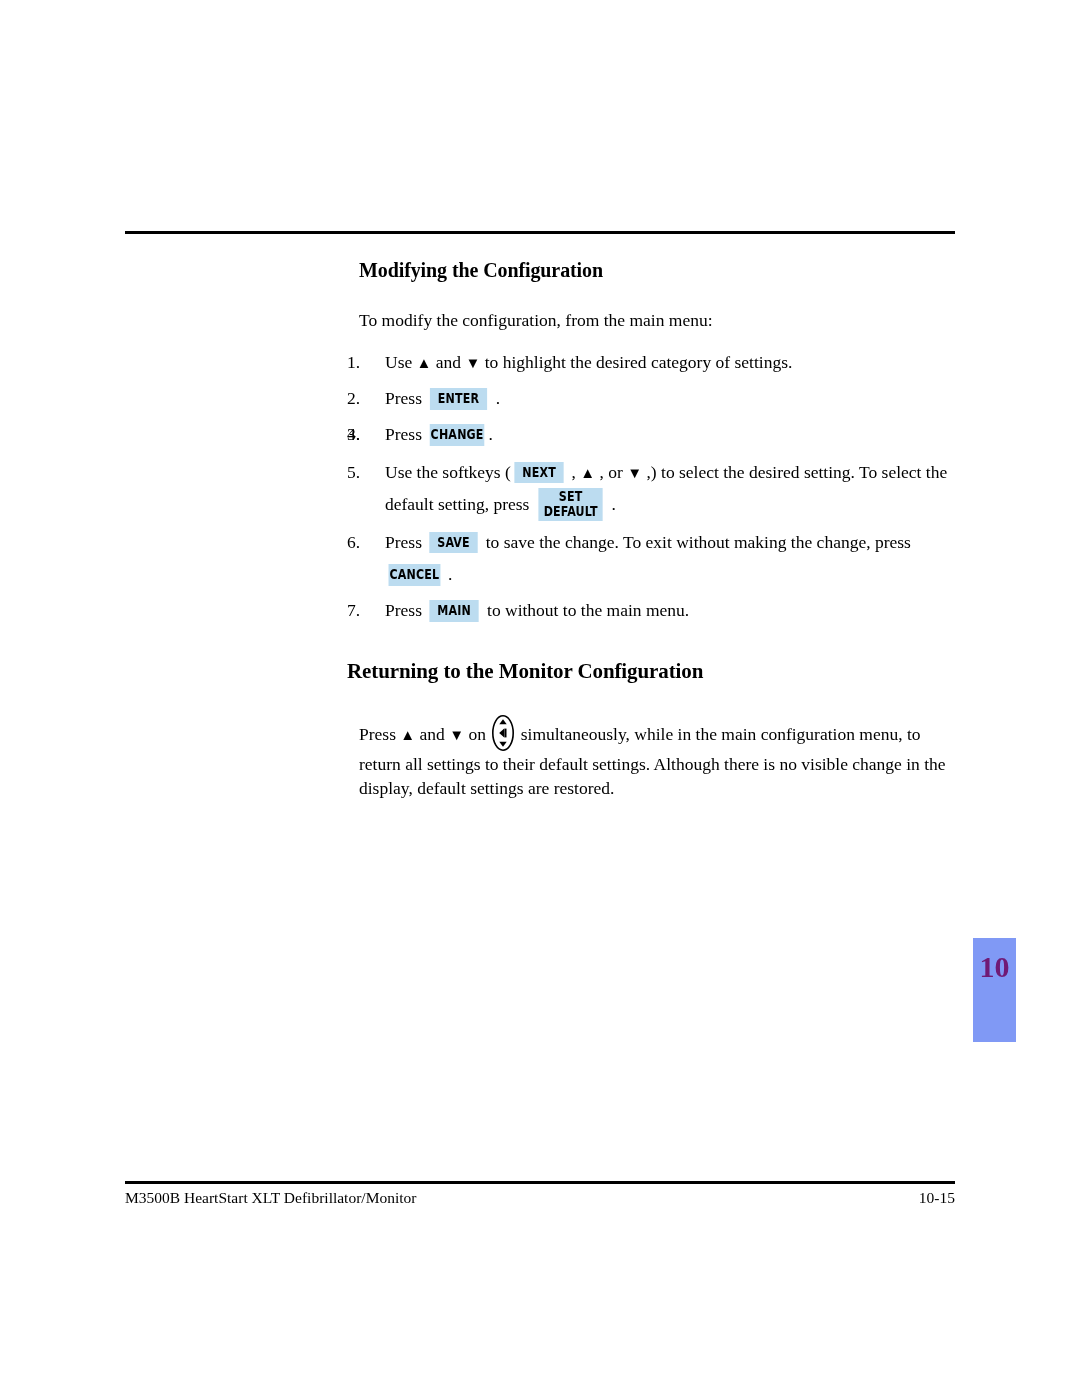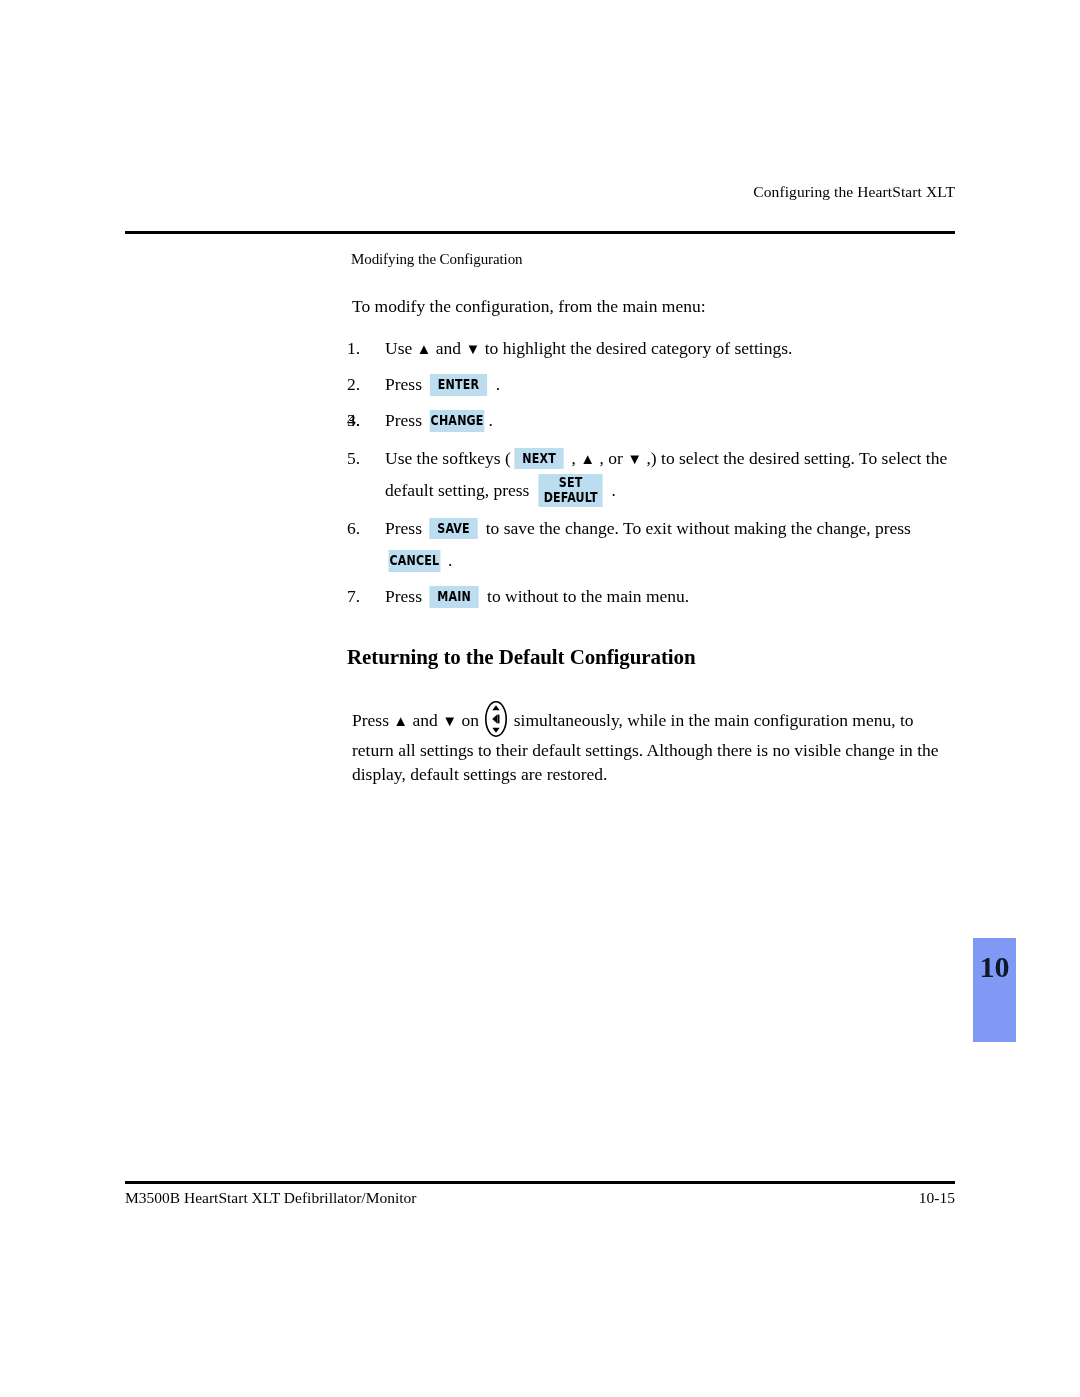--- a/index.html
+++ b/index.html
@@ -43,38 +43,38 @@
 
   
   .content {
     position: absolute;
     left: 347px;
     top: 246px;
     width: 615px;
   }
 
   h2.sect-title {
-    font-size: 15px;
-    font-weight: normal;
-    margin: 4px;
+    font-size: 20px;
+    font-weight: bold;
+    margin: 12px;
     line-height: 1.2;
     letter-spacing: -0.1px;
   }
   h2.sect-title-2 {
     font-size: 21px;
     font-weight: bold;
     margin: 0;
     line-height: 1.2;
     letter-spacing: -0.1px;
   }
 
   p.body-text {
     font-size: 17.5px;
     line-height: 1.38;
-    margin: 5px;
+    margin: 12px;
   }
 
   
   ol.steps {
     list-style: none;
     margin: 0;
     padding: 0;
     font-size: 17.5px;
   }
   ol.steps > li {
@@ -145,21 +145,21 @@
     width: 43px;
     height: 104px;
     background: #8099f5;
   }
   .chapter-tab .tab-num {
     position: absolute;
     left: 0;
     top: 12px;
     width: 43px;
     text-align: center;
-    color: #0f172a;
+    color: #701a75;
     font-size: 30px;
     font-weight: bold;
     font-family: "Liberation Serif", "DejaVu Serif", serif;
   }
 
   
   .foot-rule {
     position: absolute;
     left: 125px;
     top: 1181px;
@@ -185,42 +185,41 @@
     right: 0;
     top: 0;
     text-align: center;
   }
 </style>
 </head>
 <body>
 
 <div class="page">
 
-  <div class="running-head">Configuring the HeartStart XLT</div>
 
   <div class="head-rule"></div>
 
   <div class="content">
 
     <h2 class="sect-title">Modifying the Configuration</h2>
 
     <p class="body-text" style="margin-top:26px;">To modify the configuration, from the main menu:</p>
 
     <ol class="steps" id="steps-list" style="margin-top:15px;">
         <li><span class="num">1.</span><span><span>Use </span><span class="arrow">▲</span><span> and </span><span class="arrow">▼</span><span> to highlight the desired category of settings.</span></span></li>
         <li><span class="num">2.</span><span><span>Press </span><span class="softkey pad-wide">ENTER</span><span> .</span></span></li>
         <li><span class="num">3.</span></li>
         <li><span class="num">4.</span><span><span>Press </span><span class="softkey pad-tight">CHANGE</span><span>.</span></span></li>
         <li class="loose"><span class="num">5.</span><span><span>Use the softkeys (</span><span class="softkey pad-wide">NEXT</span><span> , </span><span class="arrow">▲</span><span> , or </span><span class="arrow">▼</span><span> ,) to select the desired setting. To select the default setting, press </span><span class="softkey two-line"><span class="l1">SET</span><span class="l2">DEFAULT</span></span><span> .</span></span></li>
         <li class="loose"><span class="num">6.</span><span><span>Press </span><span class="softkey pad-wide">SAVE</span><span> to save the change. To exit without making the change, press </span><span class="softkey pad-tight">CANCEL</span><span> .</span></span></li>
         <li><span class="num">7.</span><span><span> Press </span><span class="softkey pad-wide">MAIN</span><span> to without to the main menu.</span></span></li>
       </ol>
 
 
-    <h2 class="sect-title-2" style="margin-top:32px;">Returning to the Default Configuration</h2>
+    <h2 class="sect-title-2" style="margin-top:32px;">Returning to the Monitor Configuration</h2>
 
     <p class="body-text" id="section2-paragraph" style="margin-top:30px;"><span>Press </span><span class="arrow">▲</span><span> and </span><span class="arrow">▼</span><span> on </span><span class="navbtn-icon"><svg viewBox="0 0 24 38" width="24" height="38">
             <ellipse cx="12" cy="19" rx="10.2" ry="17.2" fill="#ffffff" stroke="#000000" stroke-width="1.6"></ellipse>
             <polygon points="12,5.2 8.3,10.2 15.7,10.2" fill="#000000"></polygon>
             <polygon points="12,32.8 8.3,27.8 15.7,27.8" fill="#000000"></polygon>
             <polygon points="8.2,19 13.2,14.6 13.2,23.4" fill="#000000"></polygon>
             <rect x="13.4" y="14.6" width="2.1" height="8.8" fill="#000000"></rect>
           </svg></span><span> simultaneously, while in the main configuration menu, to return all settings to their default settings. Although there is no visible change in the display, default settings are restored.</span></p>
 
   </div>

